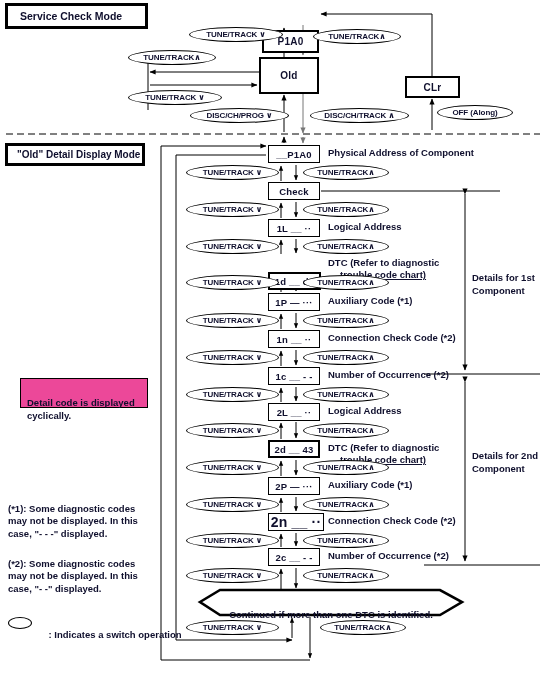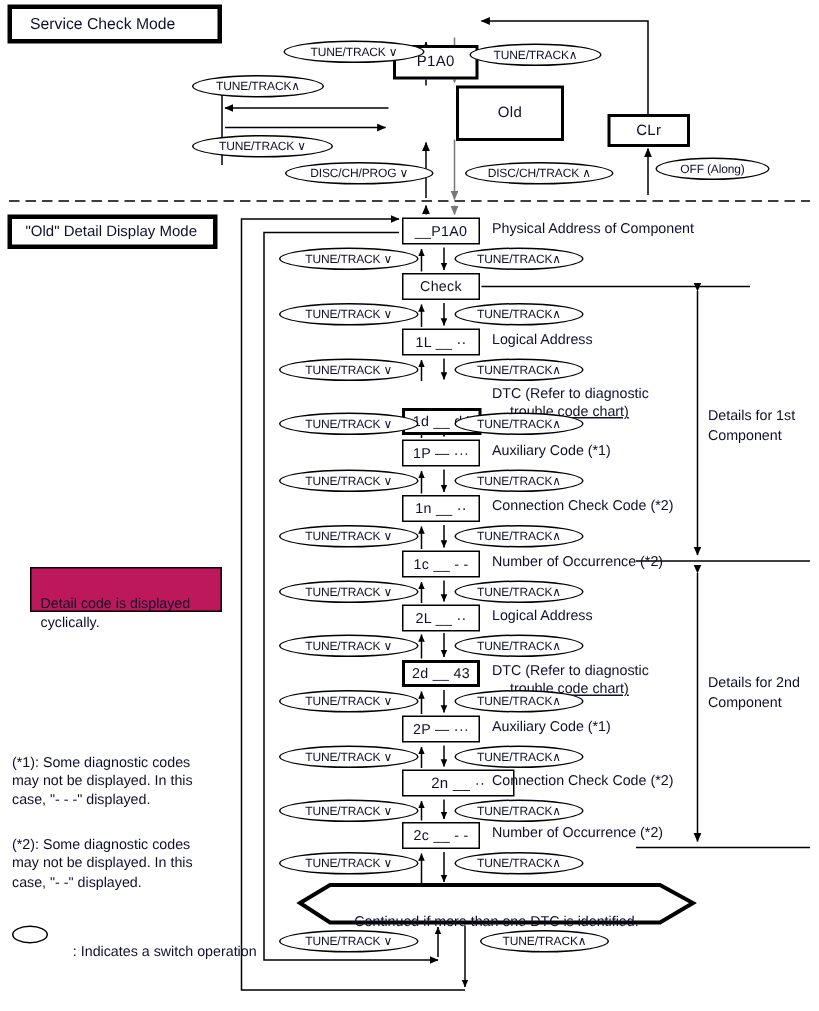--- a/index.html
+++ b/index.html
@@ -1,30 +1,30 @@
 <!DOCTYPE html>
 <html><head>
 <meta charset="utf-8">
 <style>
   html,body{margin:0;padding:0;background:#fff;}
   body{width:546px;height:674px;position:relative;overflow:hidden;
        font-family:"Liberation Sans","DejaVu Sans",sans-serif;color:#0f0f2d;}
-  #stage{position:absolute;left:0;top:0;width:546px;height:674px;}
+  #stage{position:absolute;left:0;top:0;width:546px;height:674px;font-weight:bold;}
   svg.layer{position:absolute;left:0;top:0;width:546px;height:674px;pointer-events:none;}
 
   .box{position:absolute;box-sizing:border-box;background:#fff;border:1px solid #000;
        display:flex;align-items:center;justify-content:center;font-size:10px;
        letter-spacing:.2px;white-space:nowrap;}
   .box.thick{border-width:2.4px;}
   .box.heavy{border-width:2px;}
 
   .hdr{position:absolute;box-sizing:border-box;background:#fff;border:3px solid #000;
        display:flex;align-items:center;font-size:10.5px;padding-left:12px;}
 
-  .note{position:absolute;box-sizing:border-box;background:#be185d;border:1px solid #000;
+  .note{position:absolute;box-sizing:border-box;background:#ec4899;border:1px solid #000;
         font-size:9.5px;line-height:13px;padding:4px 6px;}
 
   .txt{position:absolute;font-size:9.5px;line-height:12.5px;white-space:pre;}
   .txt.u{text-decoration:underline;}
 
   .pill{position:absolute;box-sizing:border-box;background:#fff;border:1px solid #000;
         border-radius:50%;display:flex;align-items:center;justify-content:center;
         font-size:8px;letter-spacing:-.1px;white-space:nowrap;height:15px;}
   .pill span{pointer-events:none;}
 
@@ -137,21 +137,21 @@
   </div>
 
   <div class="hdr" style="left:5px;top:143px;width:140px;height:23px;font-size:10px;padding-left:9px;">
     <span>"Old" Detail Display Mode</span>
   </div>
 
   <div class="box heavy" style="left:262px;top:3px;width:57px;height:23px;margin-top:27px;">
     <span>P1A0</span>
   </div>
 
-  <div class="box heavy" style="left:259px;top:57px;width:72px;height:37px;margin-left:45px;">
+  <div class="box heavy" style="left:259px;top:57px;width:60px;height:37px;">
     <span>Old</span>
   </div>
 
   <div class="box heavy" style="left:405px;top:76px;width:55px;height:22px;">
     <span>CLr</span>
   </div>
 
   <div class="pill" style="left:189px;top:27px;width:94px;">
     <span>TUNE/TRACK ∨</span>
   </div>
@@ -269,21 +269,21 @@
       <div class="box" style="left: 268px; top: 477px; width: 52px; height: 18px; font-size: 9.5px;">
         <span>2P — ···</span>
       </div>
       <div class="txt" style="left: 328px; top: 479px;">Auxiliary Code (*1)</div>
       <div class="pill" style="left: 186px; top: 497px; width: 93px;">
         <span>TUNE/TRACK ∨</span>
       </div>
       <div class="pill" style="left: 303px; top: 497px; width: 86px;">
         <span>TUNE/TRACK∧</span>
       </div>
-      <div class="box" style="left: 268px; top: 513px; width: 75px; height: 18px; font-size: 10px;">
+      <div class="box" style="left: 268px; top: 513px; width: 56px; height: 18px; font-size: 14px;">
         <span>2n __ ··</span>
       </div>
       <div class="txt" style="left: 328px; top: 515px;">Connection Check Code (*2)</div>
       <div class="pill" style="left: 186px; top: 533px; width: 93px;">
         <span>TUNE/TRACK ∨</span>
       </div>
       <div class="pill" style="left: 303px; top: 533px; width: 86px;">
         <span>TUNE/TRACK∧</span>
       </div>
       <div class="box" style="left: 268px; top: 548px; width: 52px; height: 18px; font-size: 9.5px;">

